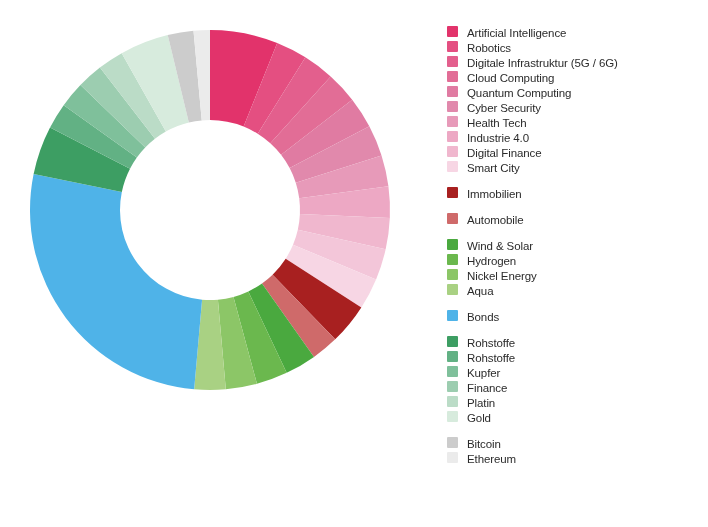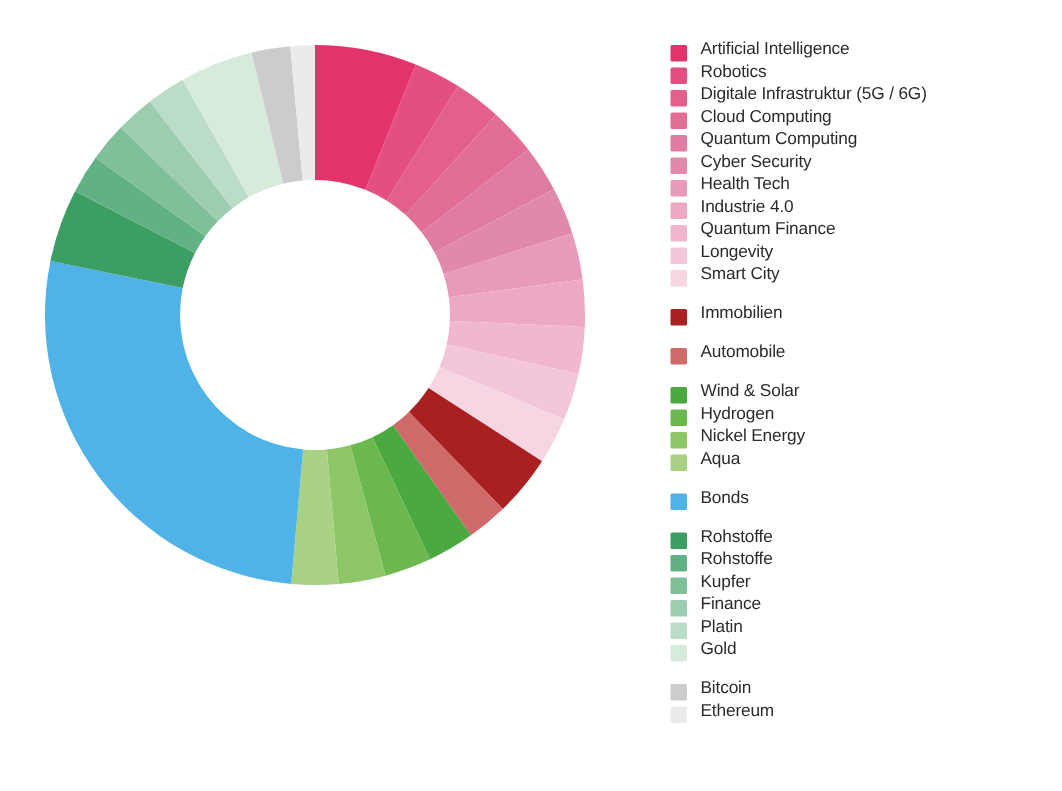--- a/index.html
+++ b/index.html
@@ -14,21 +14,21 @@
   #chart-area{
     position:absolute;left:0;top:0;width:440px;height:527px;
   }
   #donut-svg{display:block;}
   #legend{
     position:absolute;left:447px;top:26px;width:258px;
   }
   .legend-group{margin-bottom:11px;}
   .legend-group:last-child{margin-bottom:16px;}
   .legend-item{
-    display:flex;align-items:flex-end;height:15px;line-height:15px;
+    display:flex;align-items:flex-start;height:15px;line-height:15px;
   }
   .legend-swatch{
     width:11px;height:11px;flex:0 0 11px;margin-right:9px;
     border-radius:1px;
   }
   .legend-label{
     font-size:11.5px;color:#2b2b2b;white-space:nowrap;
     letter-spacing:-0.1px;
   }
 </style>
@@ -149,25 +149,21 @@
       <div class="legend-item">
         <span class="legend-swatch" style="background: rgb(231, 154, 185);"></span>
         <span class="legend-label">Health Tech</span>
       </div>
       <div class="legend-item">
         <span class="legend-swatch" style="background: rgb(237, 168, 196);"></span>
         <span class="legend-label">Industrie 4.0</span>
       </div>
       <div class="legend-item">
         <span class="legend-swatch" style="background: rgb(240, 183, 206);"></span>
-        <span class="legend-label">Quantum Finance</span>
-      </div>
-      <div class="legend-item">
-        <span class="legend-swatch" style="background: rgb(243, 198, 217);"></span>
-        <span class="legend-label">Longevity</span>
+        <span class="legend-label">Digital Finance</span>
       </div>
       <div class="legend-item">
         <span class="legend-swatch" style="background: rgb(247, 214, 228);"></span>
         <span class="legend-label">Smart City</span>
       </div>
     </div>
     <div class="legend-group">
       <div class="legend-item">
         <span class="legend-swatch" style="background: rgb(168, 32, 32);"></span>
         <span class="legend-label">Immobilien</span>

